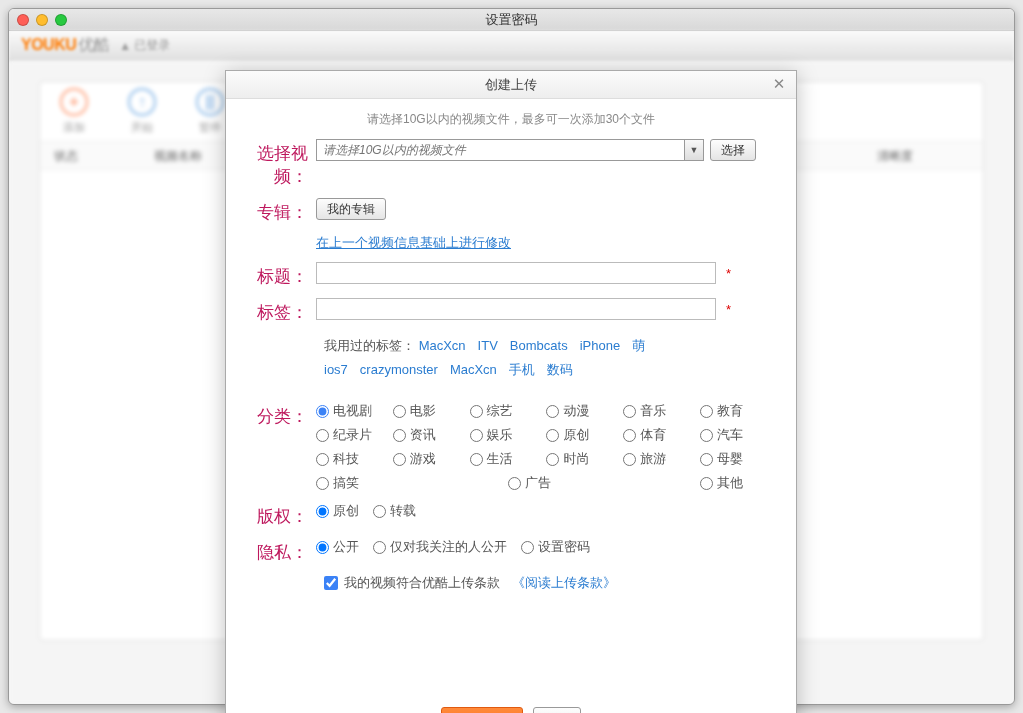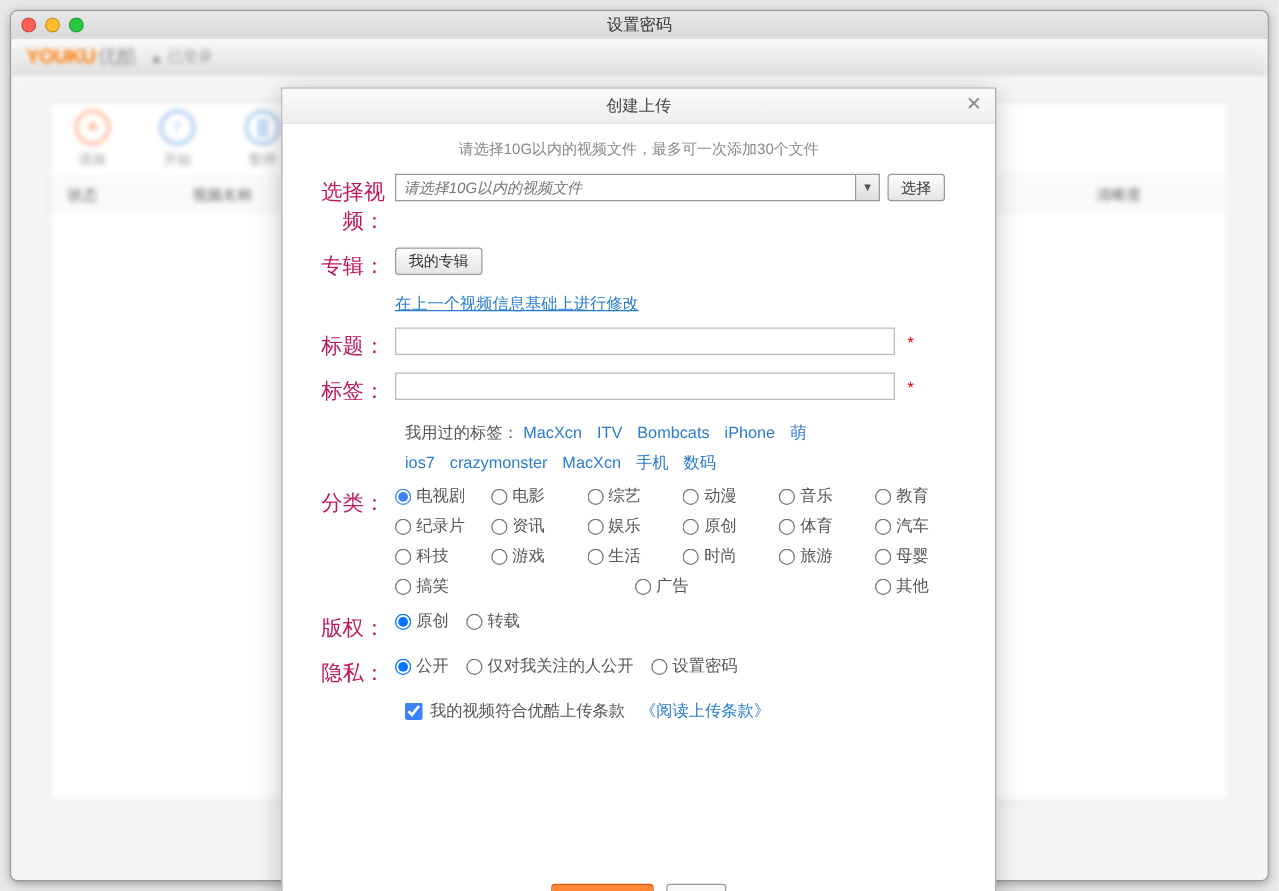--- a/index.html
+++ b/index.html
@@ -166,21 +166,21 @@
         <input class="text-input wide" style="">
         <span class="req">*</span>
       </div>
     </div>
 
     <div class="tags-used">
       <span>我用过的标签：</span>
       <span id="used-tags"><span class="tag-link">MacXcn</span><span class="tag-link">ITV</span><span class="tag-link">Bombcats</span><span class="tag-link">iPhone</span><span class="tag-link">萌</span><span class="tag-link">ios7</span><span class="tag-link">crazymonster</span><span class="tag-link">MacXcn</span><span class="tag-link">手机</span><span class="tag-link">数码</span></span>
     </div>
 
-    <div class="row" style="margin-top:6px">
+    <div class="row" style="margin-top:20px">
       <div class="row-label">分类：</div>
       <div class="row-content">
         <div class="radio-grid" id="cat-grid">
             <label class="radio-item">
               <input type="radio" name="cat" checked="" style="">
               <span>电视剧</span>
             </label>
             <label class="radio-item">
               <input type="radio" name="cat" style="">
               <span>电影</span>

